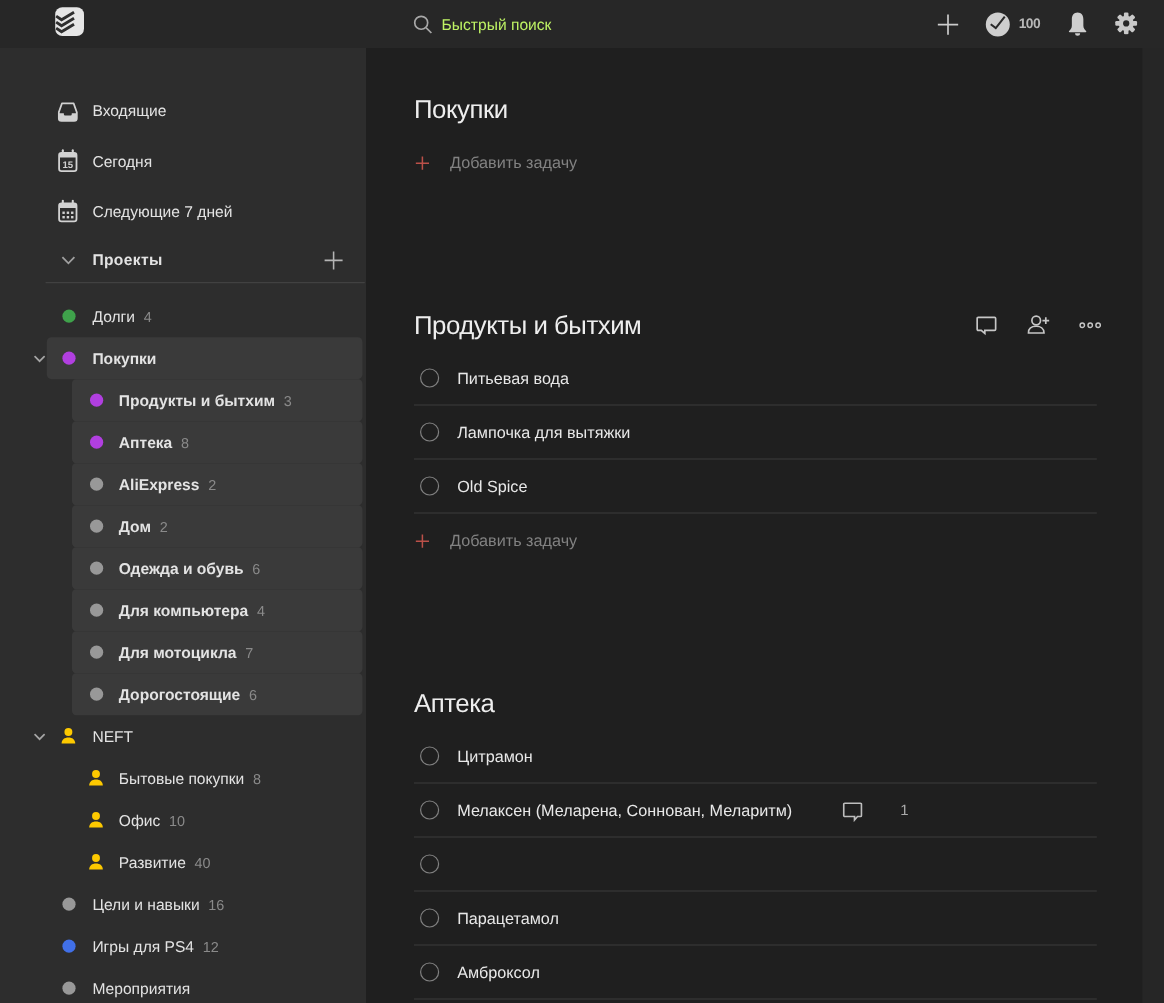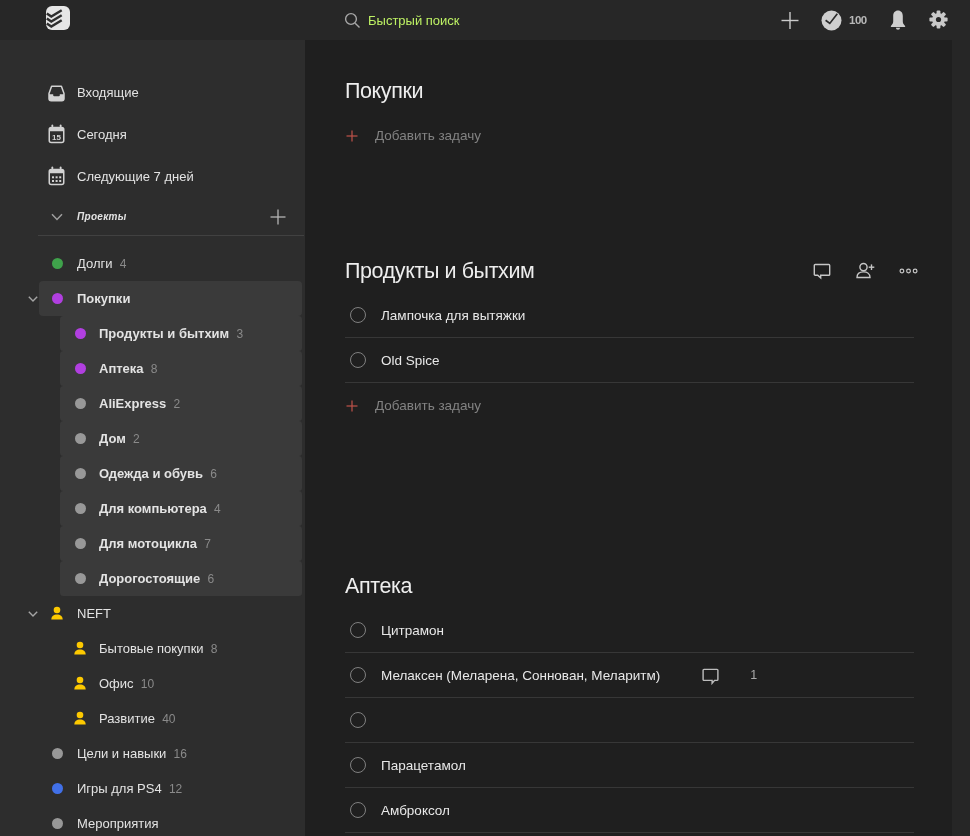--- a/index.html
+++ b/index.html
@@ -68,21 +68,21 @@
           <rect x="7.6" y="14" width="2" height="2"></rect>
           <rect x="11.2" y="14" width="2" height="2"></rect>
       </g>
     </svg>
     <div class="stext" style="left:77px; line-height:42px;">Следующие 7 дней</div>
   </div>
   <div class="srow" style="top:158px; height:37px;">
     <svg style="position:absolute;left:51px;top:15px;" width="12" height="8" viewBox="0 0 12 8">
       <path d="M1 1.2 L6 6.4 L11 1.2" fill="none" stroke="#9f9f9f" stroke-width="1.5"></path>
     </svg>
-    <div class="stext bold" style="left:77px; line-height:37px; font-size:10px; letter-spacing:0.3px;font-style:italic;">Проекты</div>
+    <div class="stext bold" style="left:77px; line-height:37px; font-size:13px; letter-spacing:0.3px;">Проекты</div>
     <svg style="position:absolute;left:270px;top:10.5px;" width="16" height="16" viewBox="0 0 16 16">
       <line x1="8" y1="0.5" x2="8" y2="15.5" stroke="#b5b5b5" stroke-width="1.3"></line>
       <line x1="0.5" y1="8" x2="15.5" y2="8" stroke="#b5b5b5" stroke-width="1.3"></line>
     </svg>
   </div>
   <div class="sepline" style="top:195px;"></div>
 
   <div class="prow" style="top:206px;">
     <div class="dot" style="left:51.5px; top:12px; background:#3fa24b;"></div>
     <div class="stext" style="left:77px; line-height:35px;">Долги&nbsp;&nbsp;<span class="count">4</span></div>
@@ -206,20 +206,24 @@
         <path d="M1 15.5 c0 -4 3 -5.6 6.5 -5.6 c3.5 0 6.5 1.6 6.5 5.6 Z" fill="none" stroke="#c6c6c6" stroke-width="1.4"></path>
         <line x1="15.5" y1="2.4" x2="15.5" y2="8" stroke="#c6c6c6" stroke-width="1.4"></line>
         <line x1="12.7" y1="5.2" x2="18.3" y2="5.2" stroke="#c6c6c6" stroke-width="1.4"></line>
       </svg>
       <svg width="19" height="8" viewBox="0 0 19 8" style="margin-top:5px;">
         <circle cx="2.9" cy="4" r="1.85" fill="none" stroke="#c6c6c6" stroke-width="1.2"></circle>
         <circle cx="9.5" cy="4" r="1.85" fill="none" stroke="#c6c6c6" stroke-width="1.2"></circle>
         <circle cx="16.1" cy="4" r="1.85" fill="none" stroke="#c6c6c6" stroke-width="1.2"></circle>
       </svg>
     </div>
+    <div class="trow">
+        <div class="tcirc"></div>
+        <div class="ttext">Питьевая вода</div>
+      </div>
     <div class="trow">
         <div class="tcirc"></div>
         <div class="ttext">Лампочка для вытяжки</div>
       </div>
     <div class="trow">
         <div class="tcirc"></div>
         <div class="ttext">Old Spice</div>
       </div>
     <div class="addrow">
       <svg class="addplus" style="top:17px;" width="12" height="12" viewBox="0 0 12 12">

